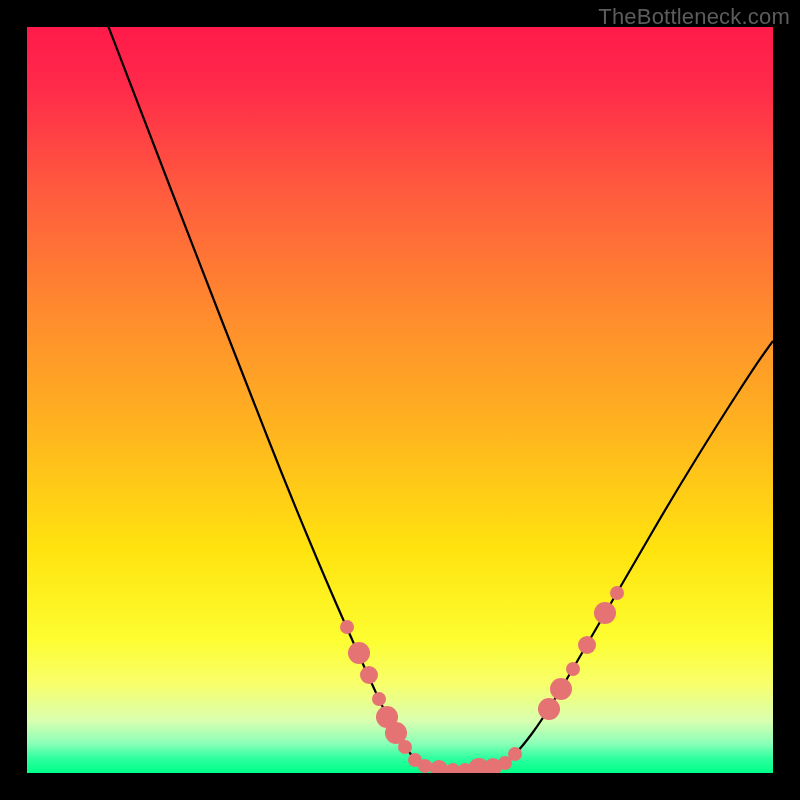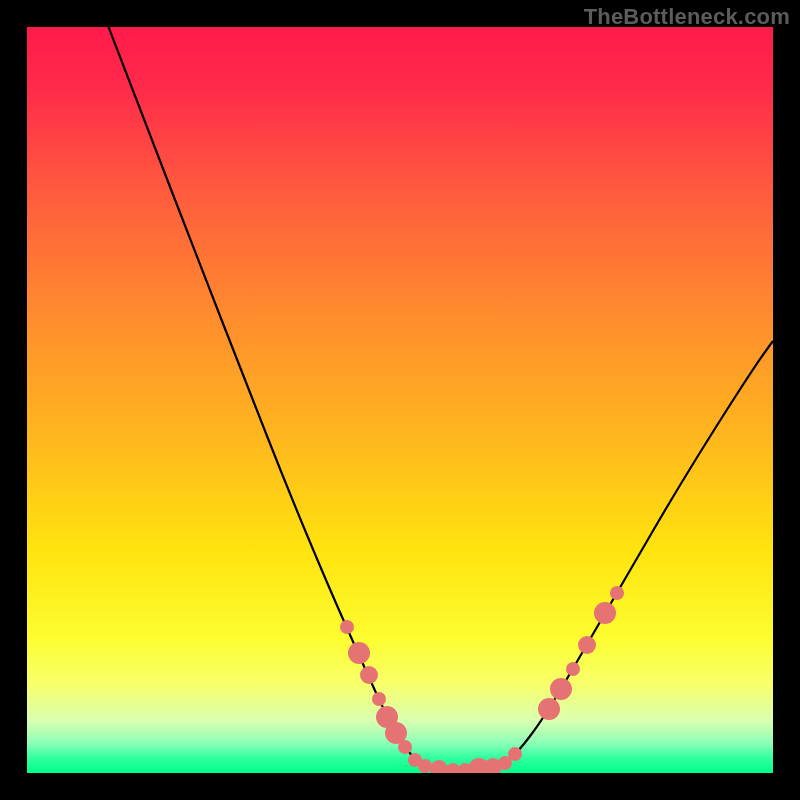--- a/index.html
+++ b/index.html
@@ -41,21 +41,21 @@
       #00ff88 100%
     );
   }
   .watermark {
     position: absolute;
     top: 4px;
     right: 10px;
     color: #5c5c5c;
     font-size: 22px;
     letter-spacing: 0.2px;
-    font-weight: 700;
+    font-weight: 400;
     user-select: none;
   }
   svg.curve {
     position: absolute;
     left: 0;
     top: 0;
     width: 100%;
     height: 100%;
   }
   .dot {

